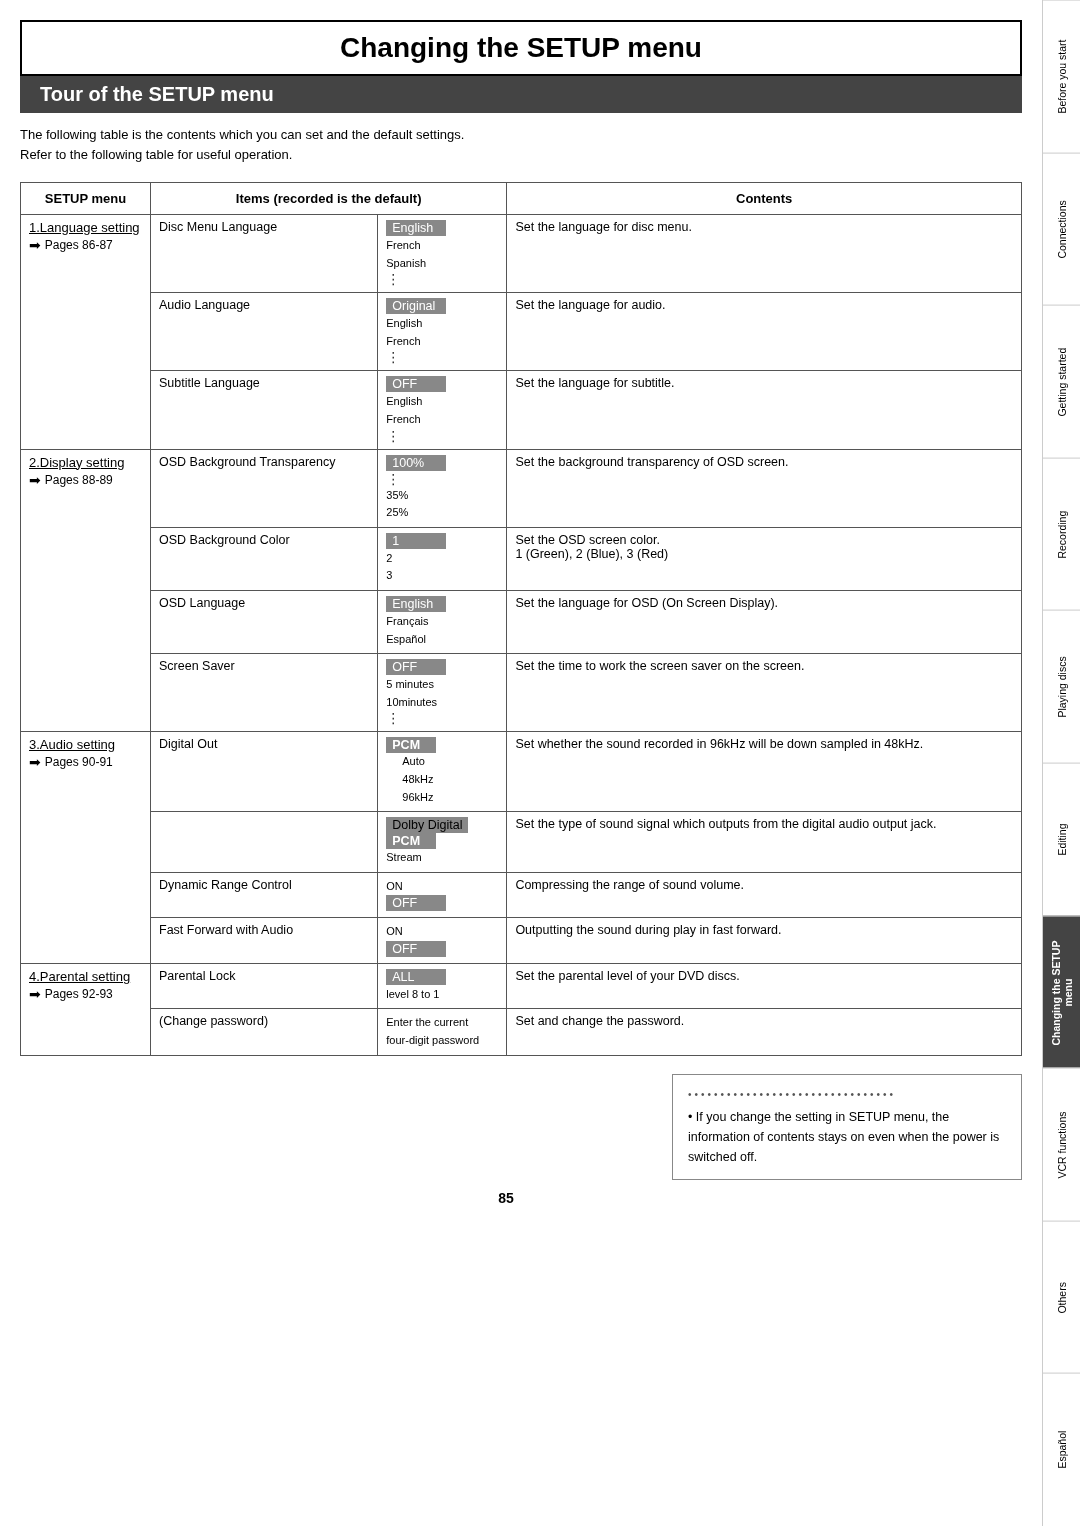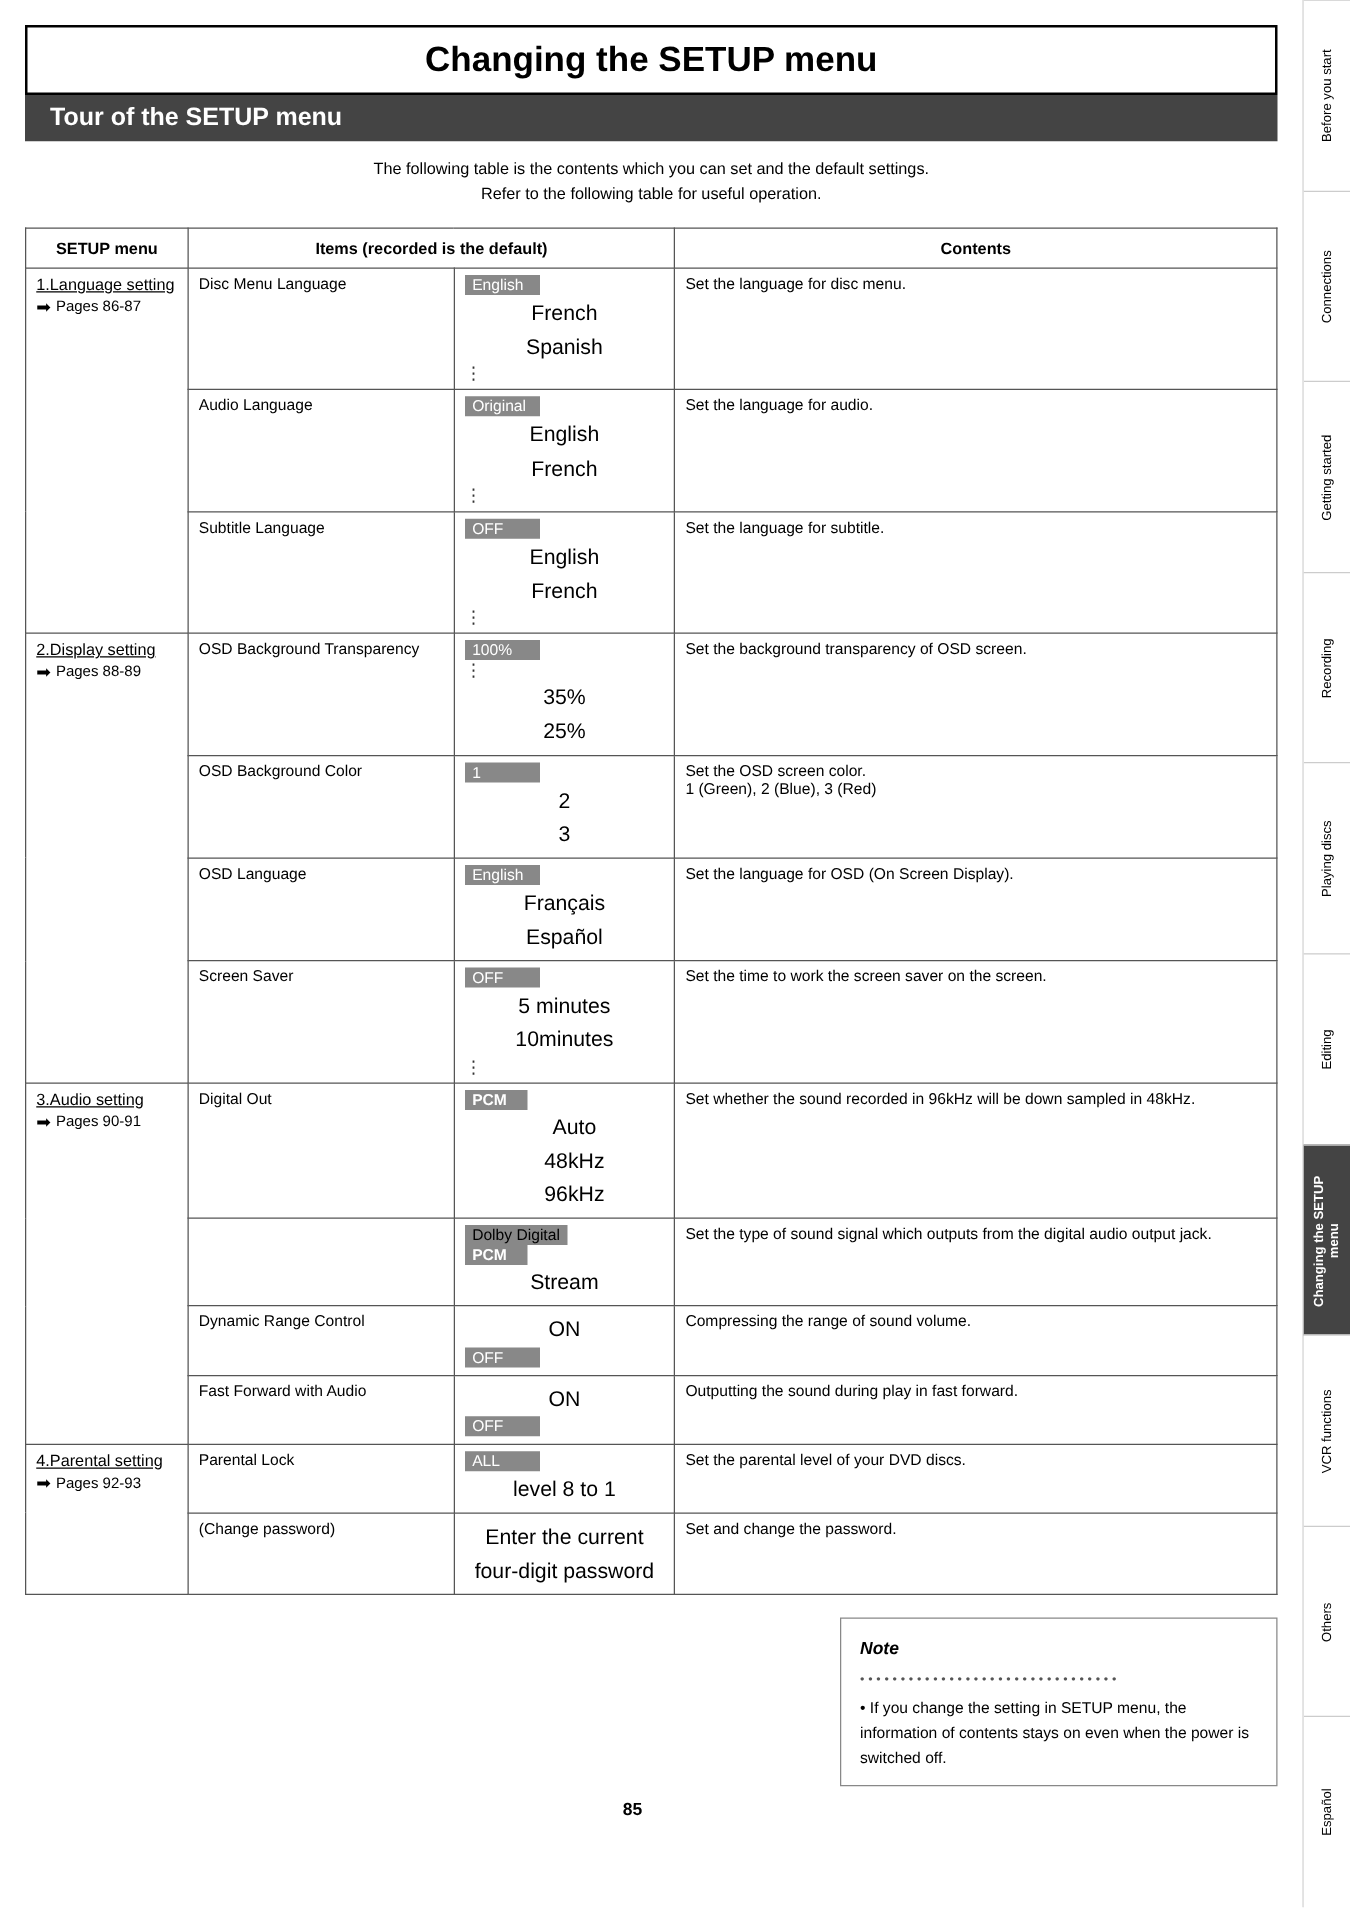--- a/index.html
+++ b/index.html
@@ -43,21 +43,20 @@
       font-weight: bold;
       background: #444;
       color: #fff;
       padding: 7px 20px;
       margin-bottom: 12px;
     }
     .intro-text {
       font-size: 13px;
       margin-bottom: 18px;
       line-height: 1.5;
-      text-align: center;
     }
     .setup-table {
       width: 100%;
       border-collapse: collapse;
       border: 1.5px solid #555;
       font-size: 12.5px;
     }
     .setup-table th {
       border: 1.5px solid #555;
       padding: 8px 10px;
@@ -80,23 +79,22 @@
       display: inline-block;
       background: #888;
       color: #fff;
       padding: 1px 6px;
       margin-bottom: 1px;
       font-size: 12.5px;
       min-width: 60px;
     }
     .option-item {
       display: block;
-      font-size: 17px;
+      font-size: 11px;
       line-height: 1.6;
-      text-align: center;
     }
     .dashed-row {
       border-top: 1px dashed #888 !important;
     }
     .section-label {
       font-weight: normal;
       font-size: 13px;
       text-decoration: underline;
     }
     .arrow-ref {
@@ -376,21 +374,20 @@
         <td class="dashed-row">
           <span class="option-item">Enter the current</span>
           <span class="option-item">four-digit password</span>
         </td>
         <td class="dashed-row">Set and change the password.</td>
       </tr>
     </tbody>
   </table>
 
   <div class="note-box">
-    <div class="note-title">Note</div>
     <span class="note-dots">••••••••••••••••••••••••••••••••</span>
     <div>• If you change the setting in SETUP menu, the information of contents stays on even when the power is switched off.</div>
   </div>
 
   <div class="page-number">85</div>
 
 </div>
 
 <div class="right-sidebar">
   <div class="sidebar-tab">

